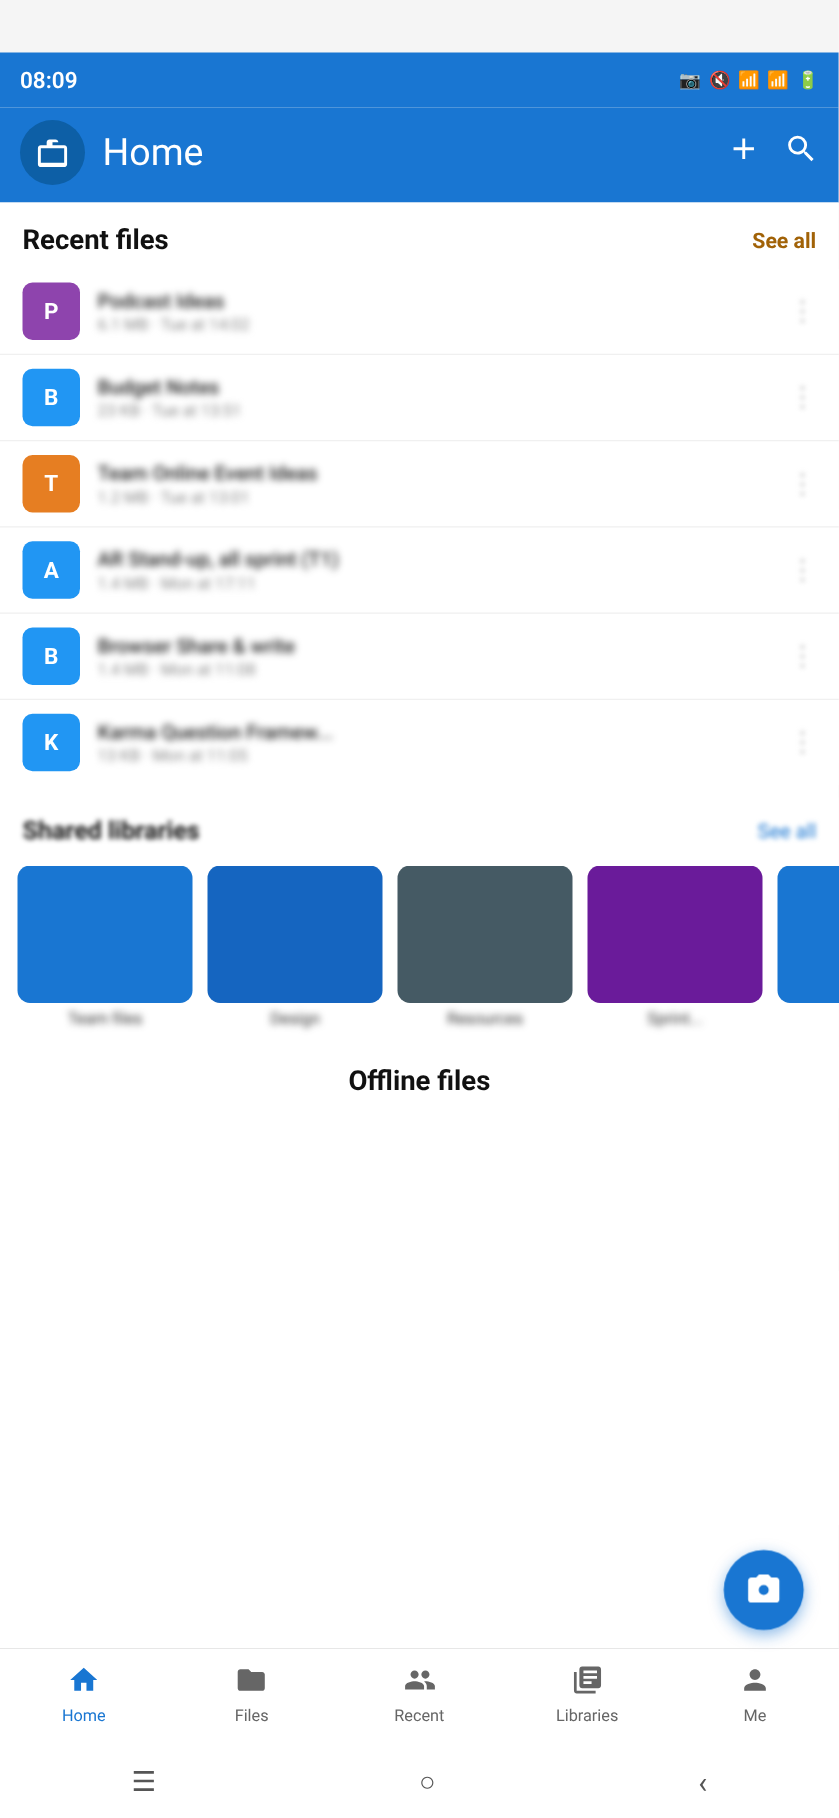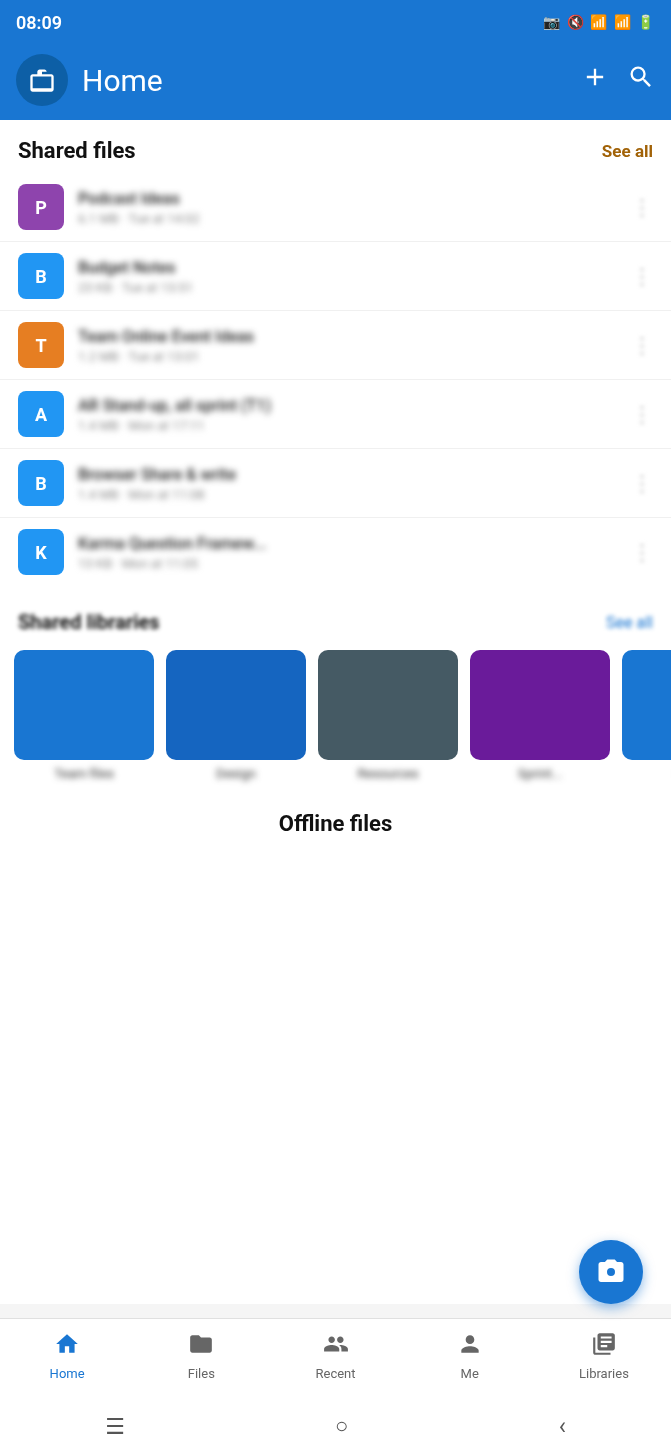--- a/index.html
+++ b/index.html
@@ -14,20 +14,21 @@
 
     
     .status-bar {
       background: #1976D2;
       color: white;
       display: flex;
       justify-content: space-between;
       align-items: center;
       padding: 6px 16px;
       height: 44px;
+      margin-top: 42px;
     }
     .status-time {
       font-size: 18px;
       font-weight: 600;
     }
     .status-icons {
       display: flex;
       align-items: center;
       gap: 6px;
     }
@@ -310,21 +311,21 @@
       <svg width="28" height="28" viewBox="0 0 24 24" fill="white">
         <path d="M15.5 14h-.79l-.28-.27A6.47 6.47 0 0 0 16 9.5 6.5 6.5 0 1 0 9.5 16c1.61 0 3.09-.59 4.23-1.57l.27.28v.79l5 4.99L20.49 19l-4.99-5zm-6 0C7.01 14 5 11.99 5 9.5S7.01 5 9.5 5 14 7.01 14 9.5 11.99 14 9.5 14z"></path>
       </svg>
     </button>
   </div>
 </div>
 
 <div class="content">
 
   <div class="section-header">
-    <span class="section-title">Shared files</span>
+    <span class="section-title">Recent files</span>
     <span class="see-all-link">See all</span>
   </div>
 
   <div class="file-list">
 
     <div class="file-item">
       <div class="file-icon" style="background:#8E44AD;">P</div>
       <div class="file-info">
         <div class="file-name">Podcast Ideas</div>
         <div class="file-meta">6.1 MB · Tue at 14:02</div>
@@ -444,33 +445,33 @@
       <svg width="26" height="26" viewBox="0 0 24 24" fill="#666">
         <path d="M16 11c1.66 0 2.99-1.34 2.99-3S17.66 5 16 5c-1.66 0-3 1.34-3 3s1.34 3 3 3zm-8 0c1.66 0 2.99-1.34 2.99-3S9.66 5 8 5C6.34 5 5 6.34 5 8s1.34 3 3 3zm0 2c-2.33 0-7 1.17-7 3.5V19h14v-2.5c0-2.33-4.67-3.5-7-3.5zm8 0c-.29 0-.62.02-.97.05 1.16.84 1.97 1.97 1.97 3.45V19h6v-2.5c0-2.33-4.67-3.5-7-3.5z"></path>
       </svg>
     </span>
     <span class="nav-label">Recent</span>
   </div>
 
   <div class="nav-item">
     <span class="nav-icon">
       <svg width="26" height="26" viewBox="0 0 24 24" fill="#666">
-        <path d="M12 12c2.21 0 4-1.79 4-4s-1.79-4-4-4-4 1.79-4 4 1.79 4 4 4zm0 2c-2.67 0-8 1.34-8 4v2h16v-2c0-2.66-5.33-4-8-4z"></path>
+        <path d="M4 6H2v14c0 1.1.9 2 2 2h14v-2H4V6zm16-4H8c-1.1 0-2 .9-2 2v12c0 1.1.9 2 2 2h12c1.1 0 2-.9 2-2V4c0-1.1-.9-2-2-2zm-1 9H9V9h10v2zm-4 4H9v-2h6v2zm4-8H9V5h10v2z"></path>
       </svg>
     </span>
-    <span class="nav-label">Me</span>
+    <span class="nav-label">Libraries</span>
   </div>
 
   <div class="nav-item">
     <span class="nav-icon">
       <svg width="26" height="26" viewBox="0 0 24 24" fill="#666">
-        <path d="M4 6H2v14c0 1.1.9 2 2 2h14v-2H4V6zm16-4H8c-1.1 0-2 .9-2 2v12c0 1.1.9 2 2 2h12c1.1 0 2-.9 2-2V4c0-1.1-.9-2-2-2zm-1 9H9V9h10v2zm-4 4H9v-2h6v2zm4-8H9V5h10v2z"></path>
+        <path d="M12 12c2.21 0 4-1.79 4-4s-1.79-4-4-4-4 1.79-4 4 1.79 4 4 4zm0 2c-2.67 0-8 1.34-8 4v2h16v-2c0-2.66-5.33-4-8-4z"></path>
       </svg>
     </span>
-    <span class="nav-label">Libraries</span>
+    <span class="nav-label">Me</span>
   </div>
 
 </div>
 
 <div class="android-nav">
   <span style="font-size:22px;color:#555;">☰</span>
   <span style="font-size:22px;color:#555;">○</span>
   <span style="font-size:24px;color:#555;">‹</span>
 </div>
 

